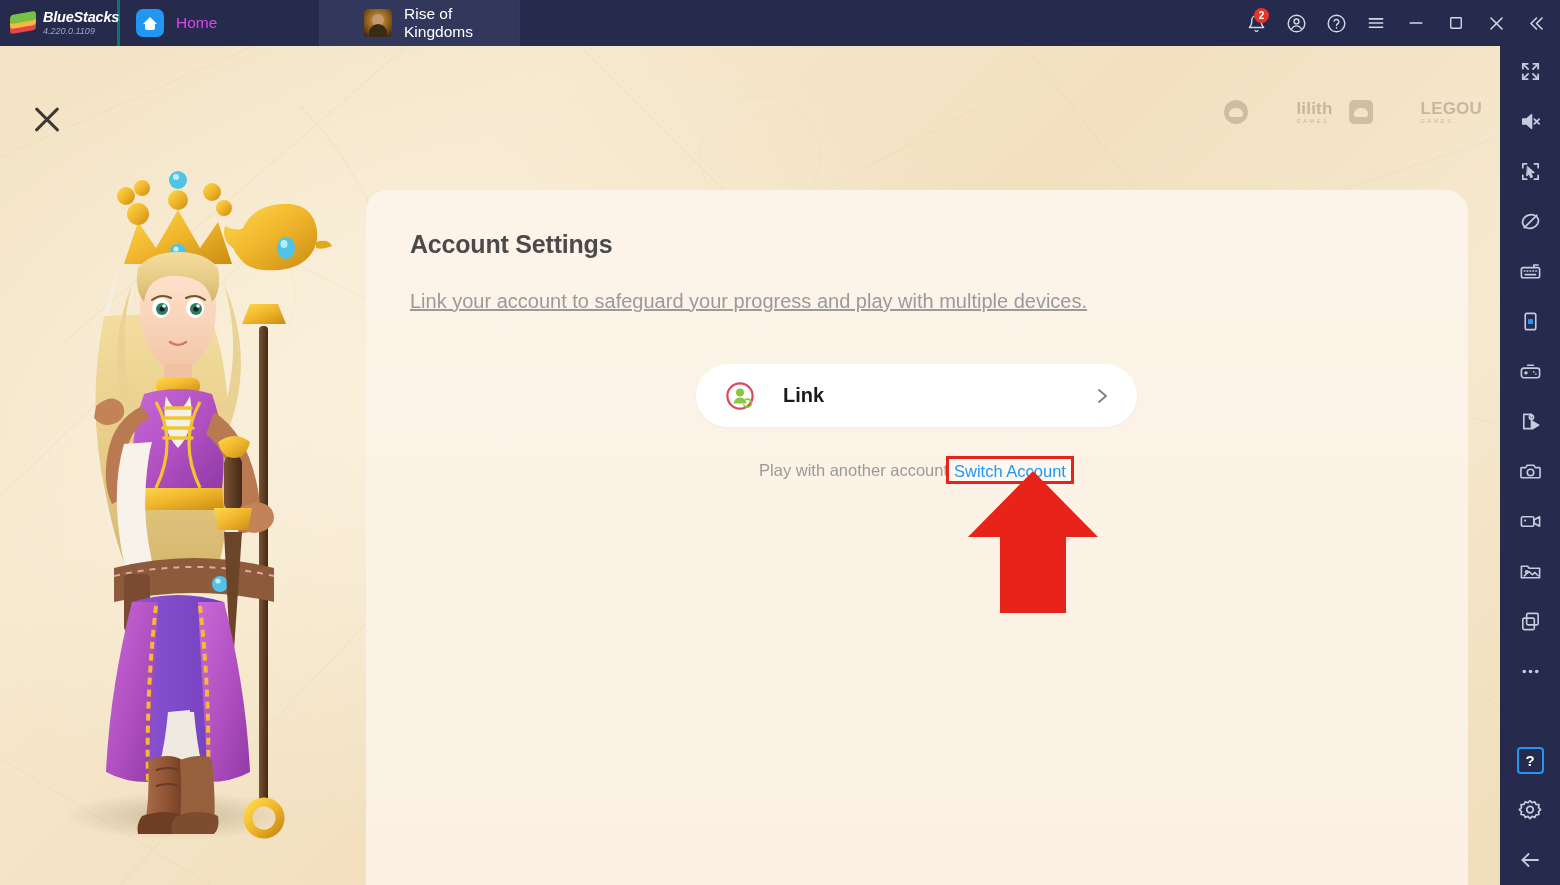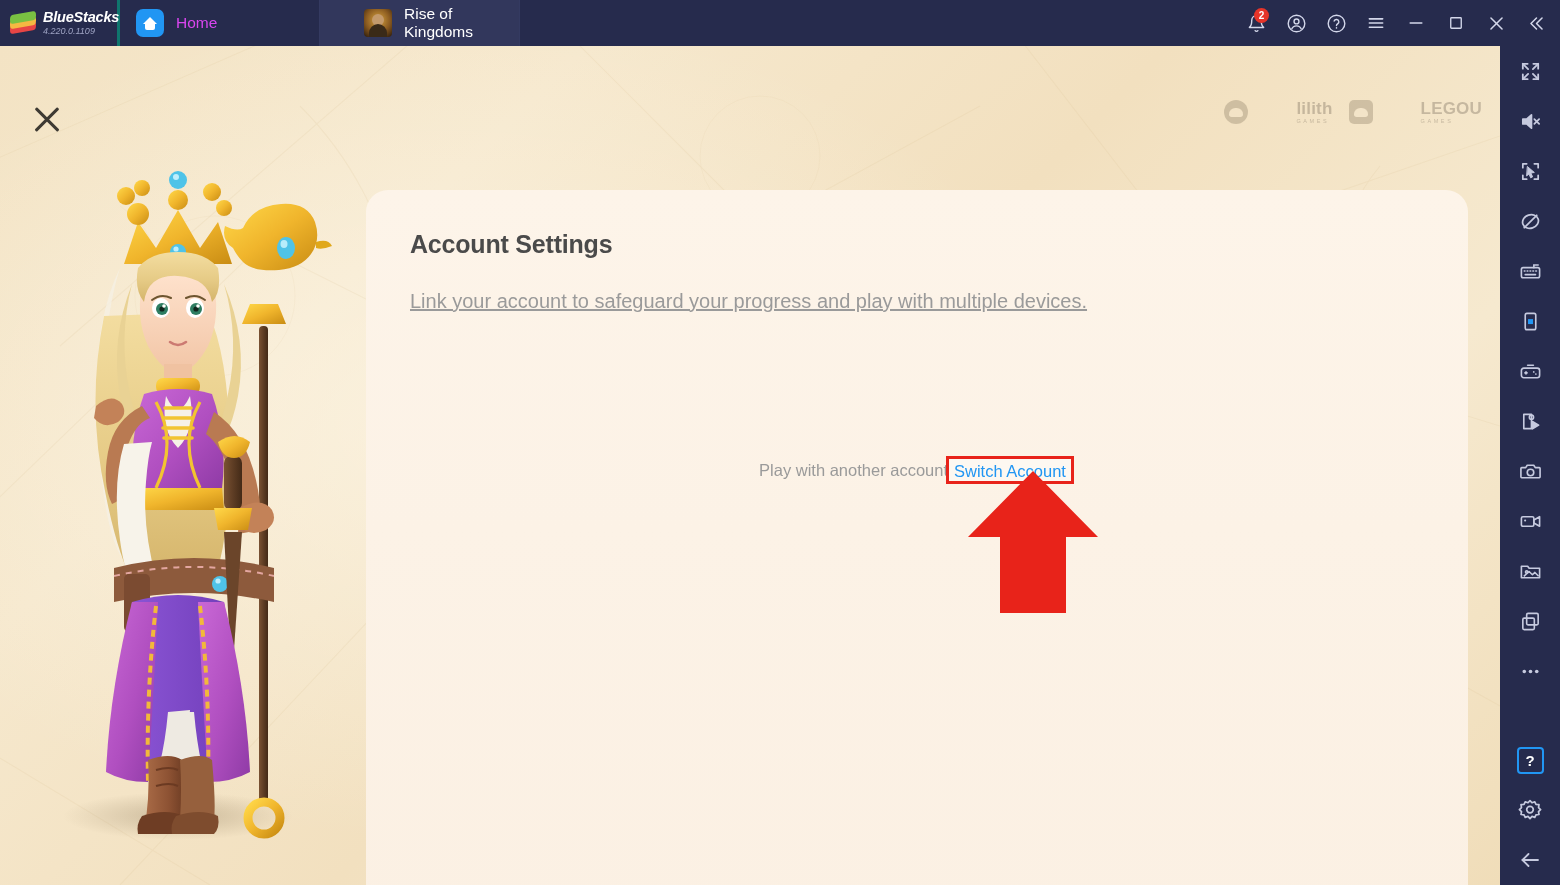--- a/index.html
+++ b/index.html
@@ -489,20 +489,32 @@
     <path d="M152,604 q22,-8 32,0 q4,44 2,60 q-18,6 -34,0 q2,-32 0,-60 Z" fill="#96603d"></path>
     <path d="M148,660 q24,-8 42,0 q2,12 -4,18 l-42,0 q-2,-10 4,-18 Z" fill="#7e4c2e"></path>
     <path d="M128,614 q14,-4 22,0 M128,630 q14,-4 22,0" stroke="#6b3a22" stroke-width="2" fill="none"></path>
   </svg>
 
   <div id="panel">
 
     <div class="panel-title">Account Settings</div>
     <div class="panel-sub">Link your account to safeguard your progress and play with multiple devices.</div>
 
+    <div class="link-card">
+      <svg class="link-icon" width="30" height="30" viewBox="0 0 30 30">
+        <circle cx="15" cy="15" r="12.6" fill="none" stroke="#e0435a" stroke-width="2.2"></circle>
+        <circle cx="15" cy="11.6" r="4" fill="#8cc63f"></circle>
+        <path d="M8.4,22.4 q1.4,-6 6.6,-6 q5.2,0 6.6,6 Z" fill="#8cc63f"></path>
+        <path d="M20.5,18.5 a4,4 0 1 1 -1.6,5.6" fill="none" stroke="#8cc63f" stroke-width="1.8" stroke-linecap="round"></path>
+      </svg>
+      <span class="link-label">Link</span>
+      <svg class="link-chevron" width="14" height="18" viewBox="0 0 14 18" fill="none" stroke="#7e7e7e" stroke-width="1.8" stroke-linecap="round" stroke-linejoin="round">
+        <polyline points="4,3 11,9 4,15"></polyline>
+      </svg>
+    </div>
 
     <div class="switch-row">
       <span class="switch-pre">Play with another account</span>
       <span class="switch-link">Switch Account</span>
     </div>
   </div>
 
   <svg id="arrow" viewBox="0 0 134 148">
     <polygon points="67,4 132,70 100,70 100,146 34,146 34,70 2,70" fill="#e8231a"></polygon>
   </svg>

